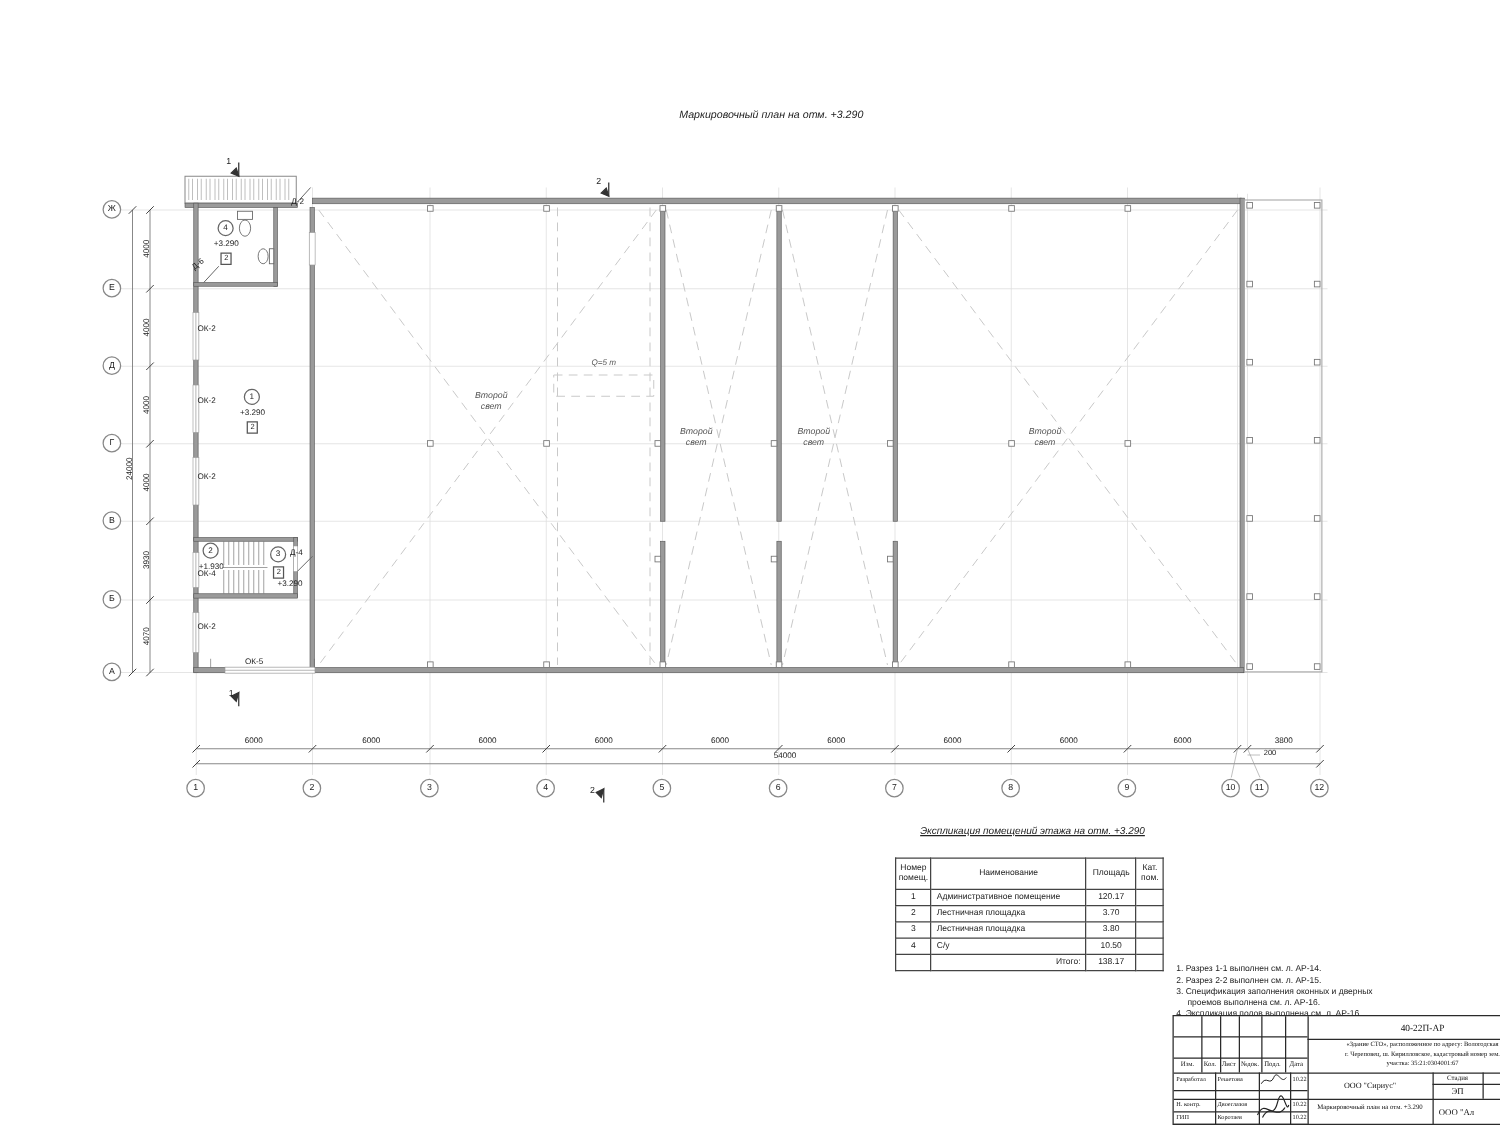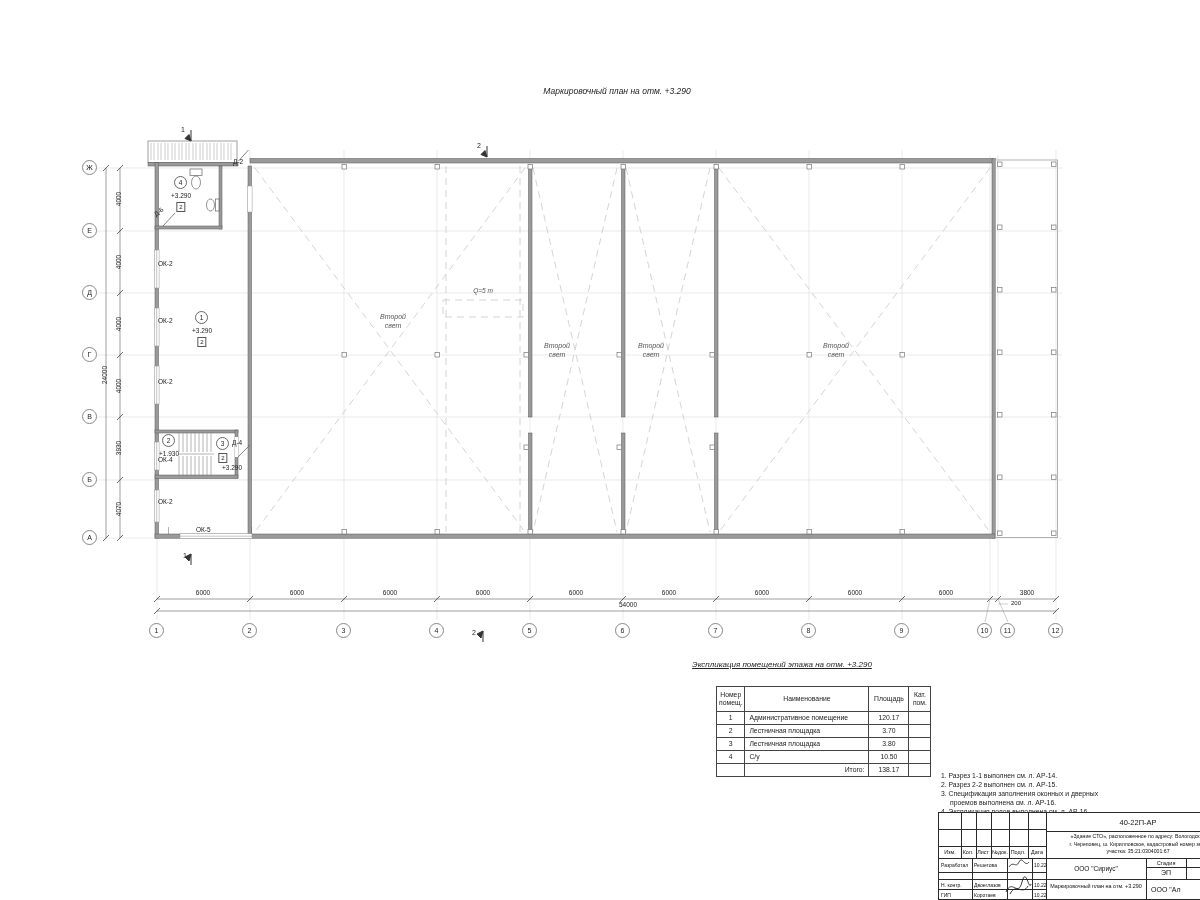--- a/index.html
+++ b/index.html
@@ -28,21 +28,21 @@
   .xt th{height:24px;}
   .xt td{height:12px;}
   .xt td.nm{text-align:left;padding-left:4px;}
   
   .note{position:absolute;font-size:6.8px;line-height:1.35;white-space:nowrap;}
   
   #stamp{position:absolute;left:938px;top:812px;width:292px;height:88px;
          border:1.5px solid #2a2a2a;box-sizing:border-box;background:#fff;}
   .vl{position:absolute;width:0;border-left:0.8px solid #2a2a2a;}
   .hl{position:absolute;height:0;border-top:0.8px solid #2a2a2a;}
-  .st{position:absolute;font-size:5.4px;white-space:nowrap;line-height:1.2;color:#111;}
+  .st{position:absolute;font-size:5.4px;white-space:nowrap;line-height:1.2;color:#111;font-family:Liberation Serif, serif;}
   .stc{transform:translateX(-50%);}
 </style>
 </head>
 <body>
 
 <div id="root">
 
   <svg class="abs" style="left:0;top:0" width="1200" height="660" viewBox="0 0 1200 660">
 
     <g stroke="#dcdcdc" stroke-width="0.6">
@@ -259,21 +259,21 @@
   <div class="elev" style="left:181px;top:192px">+3.290</div>
   <div class="fbox" style="left:181px;top:202px">2</div>
 
   <div class="rmc" style="left:162px;top:434px">2</div>
   <div class="elev" style="left:169px;top:450px">+1.930</div>
 
   <div class="rmc" style="left:216px;top:437px">3</div>
   <div class="fbox" style="left:223px;top:453px">2</div>
   <div class="elev" style="left:232px;top:464px">+3.290</div>
 
-  <div class="t tc it" style="left:782px;top:661px;font-size:8px;text-decoration:underline">Экспликация помещений этажа на отм. +3.290</div>
+  <div class="t tc it" style="left:826px;top:661px;font-size:8px;text-decoration:underline">Экспликация помещений этажа на отм. +3.290</div>
 
   <table class="xt" style="left:716px;top:686px">
     <colgroup>
         <col style="width:28px">
         <col style="width:124px">
         <col style="width:40px">
         <col style="width:22px">
       </colgroup>
     <tbody>
         <tr>

